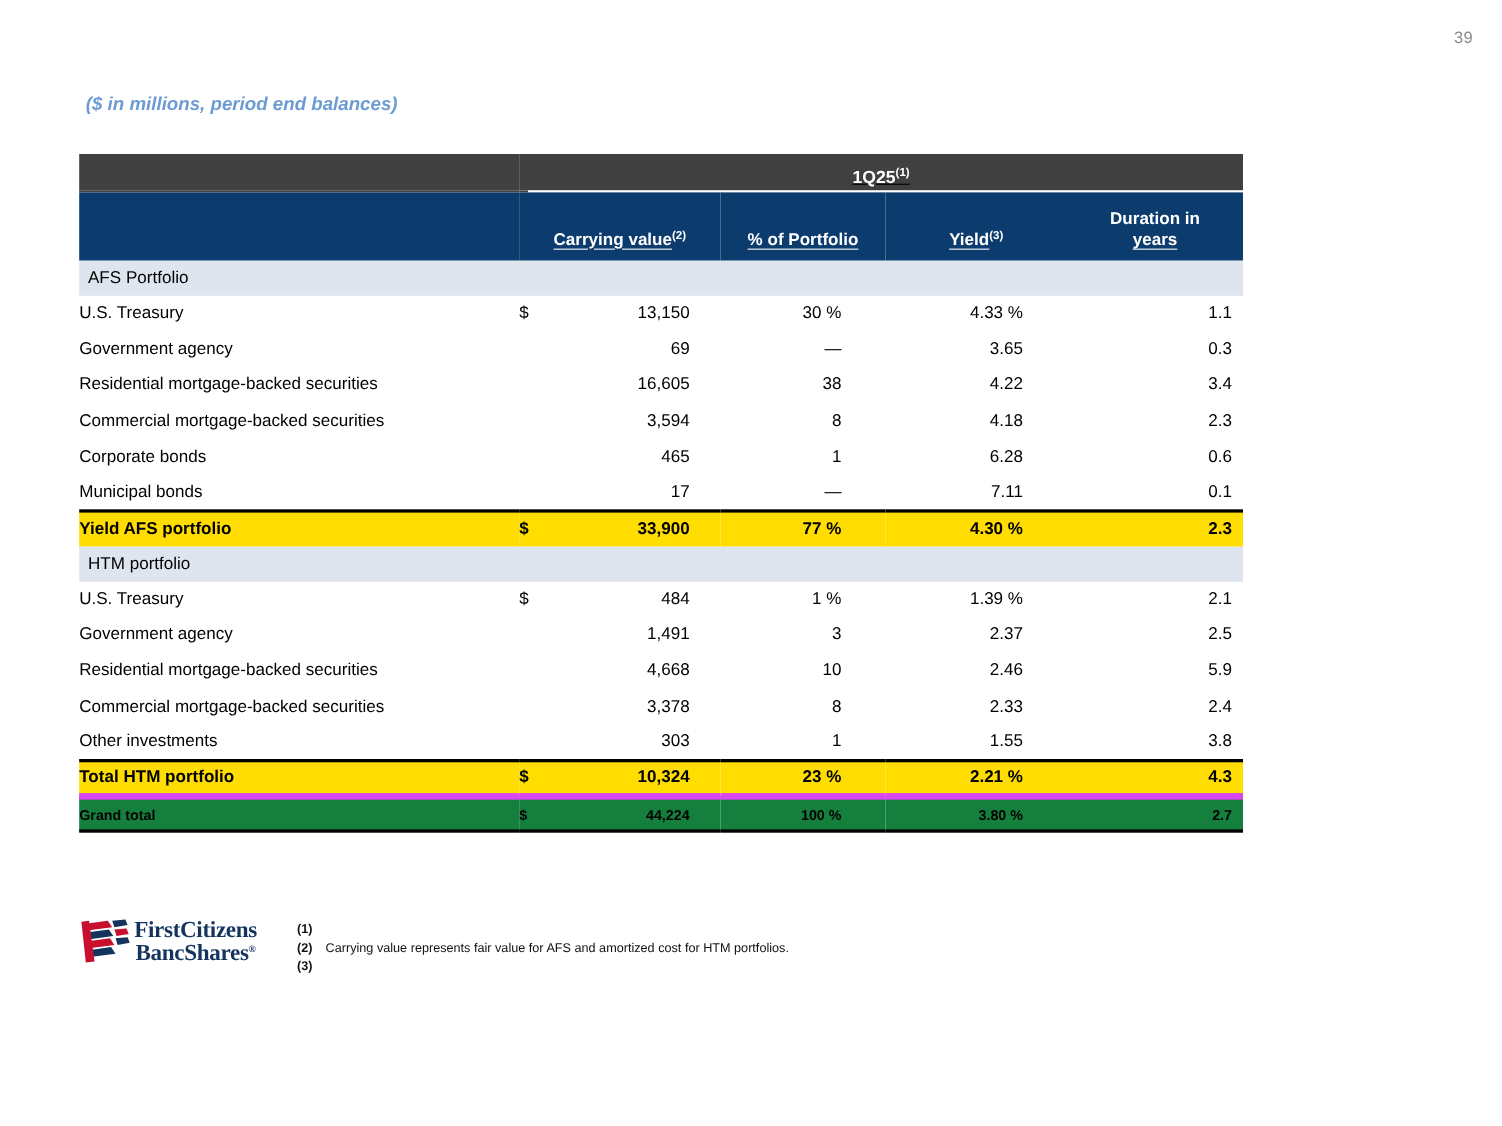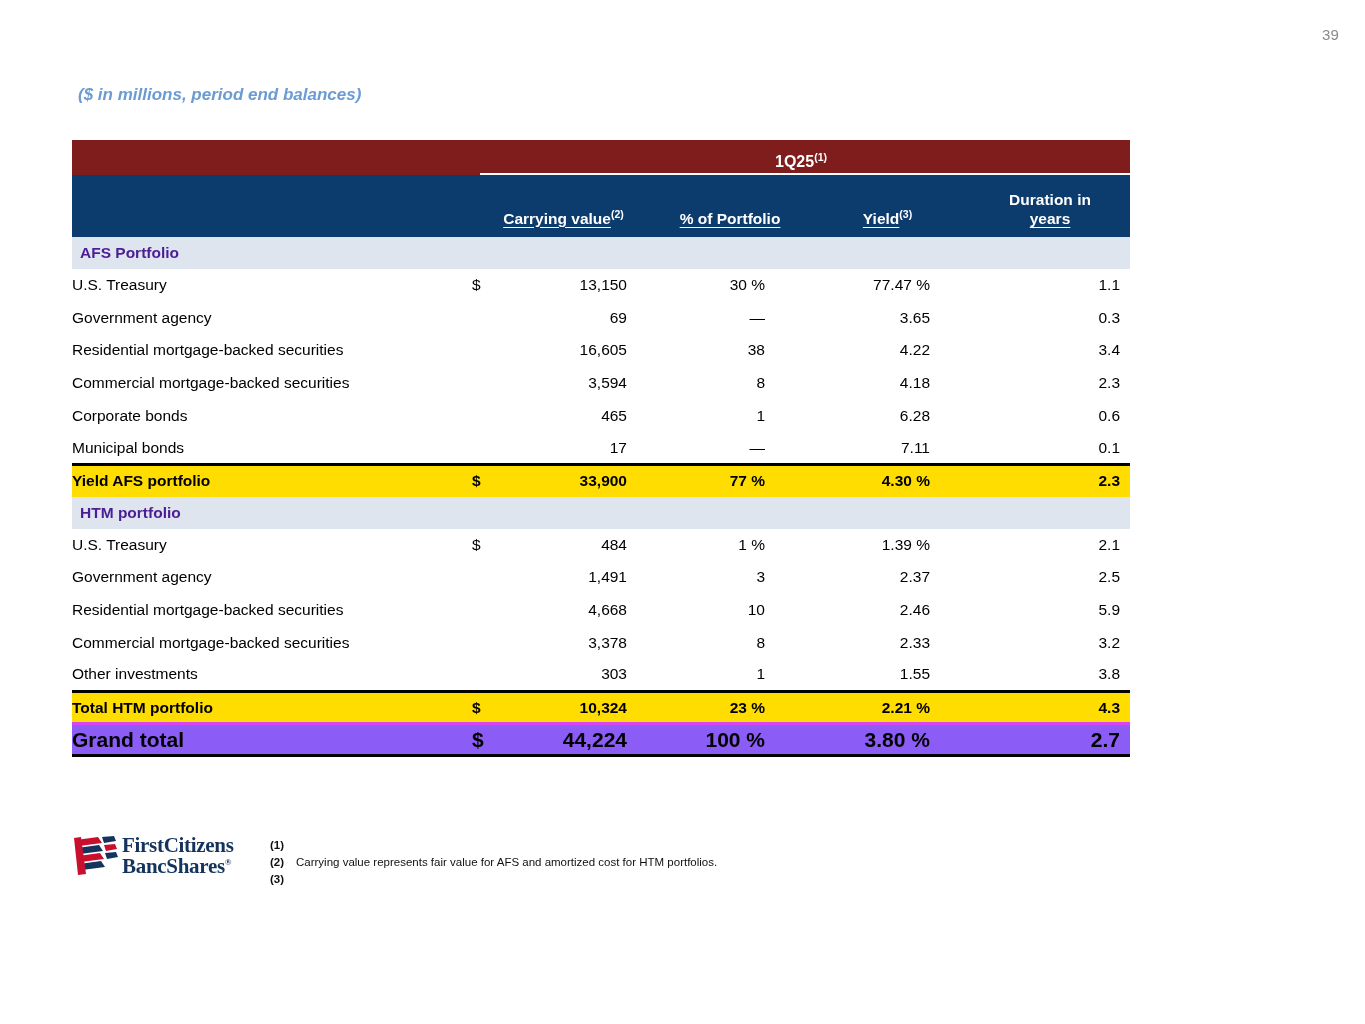--- a/index.html
+++ b/index.html
@@ -66,21 +66,21 @@
     color: #000000;
   }
   table.fin col.c-label { width: 400px; }
   table.fin col.c-cur   { width: 38px;  }
   table.fin col.c-val   { width: 145px; }
   table.fin col.c-pct   { width: 150px; }
   table.fin col.c-yld   { width: 165px; }
   table.fin col.c-dur   { width: 160px; }
 
   
-  .hdr-band td { background: #7f1d1d; padding: 0; }
+  .hdr-band td { background: #404040; padding: 0; text-decoration: underline; }
   .hdr-top {
     height: 33px;
     position: relative;
   }
   .hdr-1q {
     color: #ffffff;
     font-weight: bold;
     font-size: 16px;
     text-align: center;
     padding-top: 9px;
@@ -105,25 +105,25 @@
     height: 62px;
     line-height: 1.18;
   }
   .hdr-cols .u { text-decoration: underline; text-underline-offset: 3px; }
   .hdr-cols sup { font-size: 10.5px; text-decoration: none; vertical-align: super; }
   .hdr-cols .two-line { display: block; }
 
   
   tr.section td {
     background: #DEE5EF;
-    font-weight: bold;
+    font-weight: normal;
     font-size: 15.5px;
     height: 32px;
     padding: 0 0 0 8px;
-    color: #4c1d95;
+    color: #000000;
   }
 
   
   tr.data td {
     height: 32.6px;
     padding: 0;
     font-size: 15.5px;
     color: #000;
     background: #ffffff;
   }
@@ -138,45 +138,46 @@
   tr.total td {
     background: #FFDD00;
     font-weight: bold;
     height: 32px;
     padding: 0;
     border-top: 3px solid #000000;
     font-size: 15.5px;
   }
   
   tr.grand td {
-    background: #8b5cf6;
+    background: #15803d;
     font-weight: bold;
     height: 32px;
     padding: 0;
-    border-top: 3px solid #d946ef;
+    border-top: 6px solid #d946ef;
     border-bottom: 3px solid #000000;
-    font-size: 21px;
+    font-size: 13px;
   }
 
   
   .footer {
     position: absolute;
     left: 72px;
     bottom: 28px;
     width: 1000px;
     display: flex;
     align-items: flex-start;
   }
   .logo {
     width: 180px;
     height: 56px;
     display: flex;
     align-items: center;
     flex: none;
     margin-top: 2px;
+    text-align: center;
   }
   .logo-mark { width: 46px; height: 44px; flex: none; }
   .logo-text {
     margin-left: 4px;
     color: #14345E;
     font-family: "Liberation Serif", serif;
     font-weight: bold;
     font-size: 21px;
     line-height: 1.02;
     letter-spacing: -0.3px;
@@ -240,21 +241,21 @@
 
         <tr class="section">
           <td colspan="6">AFS Portfolio</td>
         </tr>
 
         <tr class="data">
           <td class="lbl">U.S. Treasury</td>
           <td class="cur">$</td>
           <td class="num val">13,150</td>
           <td class="num pct">30 %</td>
-          <td class="num yld">77.47 %</td>
+          <td class="num yld">4.33 %</td>
           <td class="num dur">1.1</td>
         </tr>
         <tr class="data">
           <td class="lbl">Government agency</td>
           <td class="cur"></td>
           <td class="num val">69</td>
           <td class="num pct">—</td>
           <td class="num yld">3.65</td>
           <td class="num dur">0.3</td>
         </tr>
@@ -327,21 +328,21 @@
           <td class="num pct">10</td>
           <td class="num yld">2.46</td>
           <td class="num dur">5.9</td>
         </tr>
         <tr class="data">
           <td class="lbl">Commercial mortgage-backed securities</td>
           <td class="cur"></td>
           <td class="num val">3,378</td>
           <td class="num pct">8</td>
           <td class="num yld">2.33</td>
-          <td class="num dur">3.2</td>
+          <td class="num dur">2.4</td>
         </tr>
         <tr class="data">
           <td class="lbl">Other investments</td>
           <td class="cur"></td>
           <td class="num val">303</td>
           <td class="num pct">1</td>
           <td class="num yld">1.55</td>
           <td class="num dur">3.8</td>
         </tr>
 

